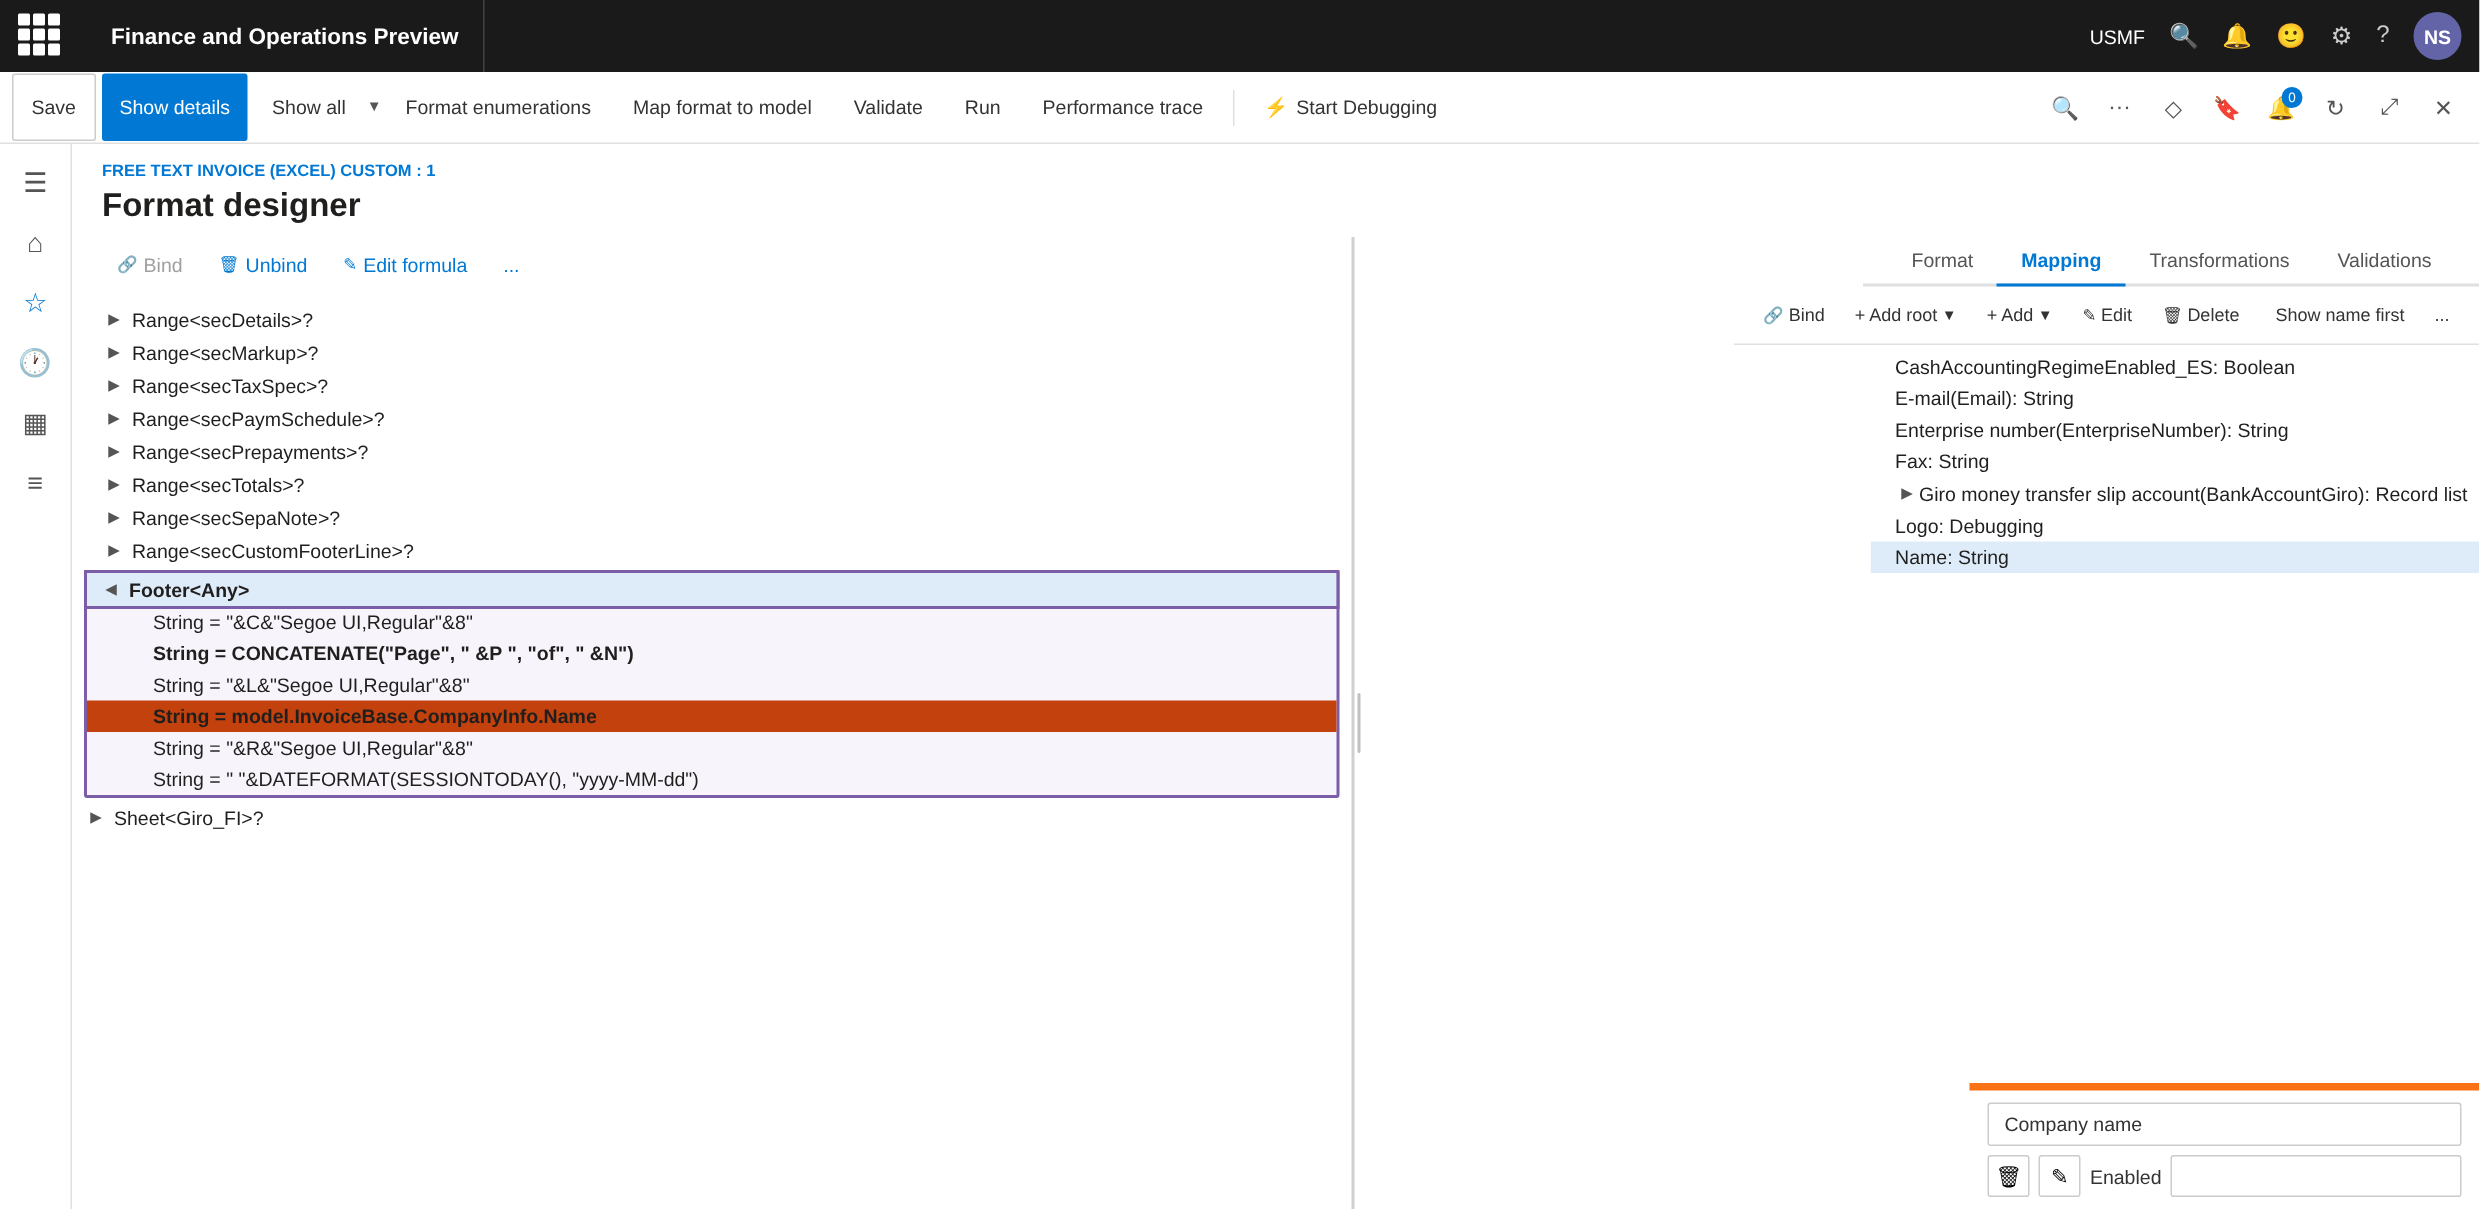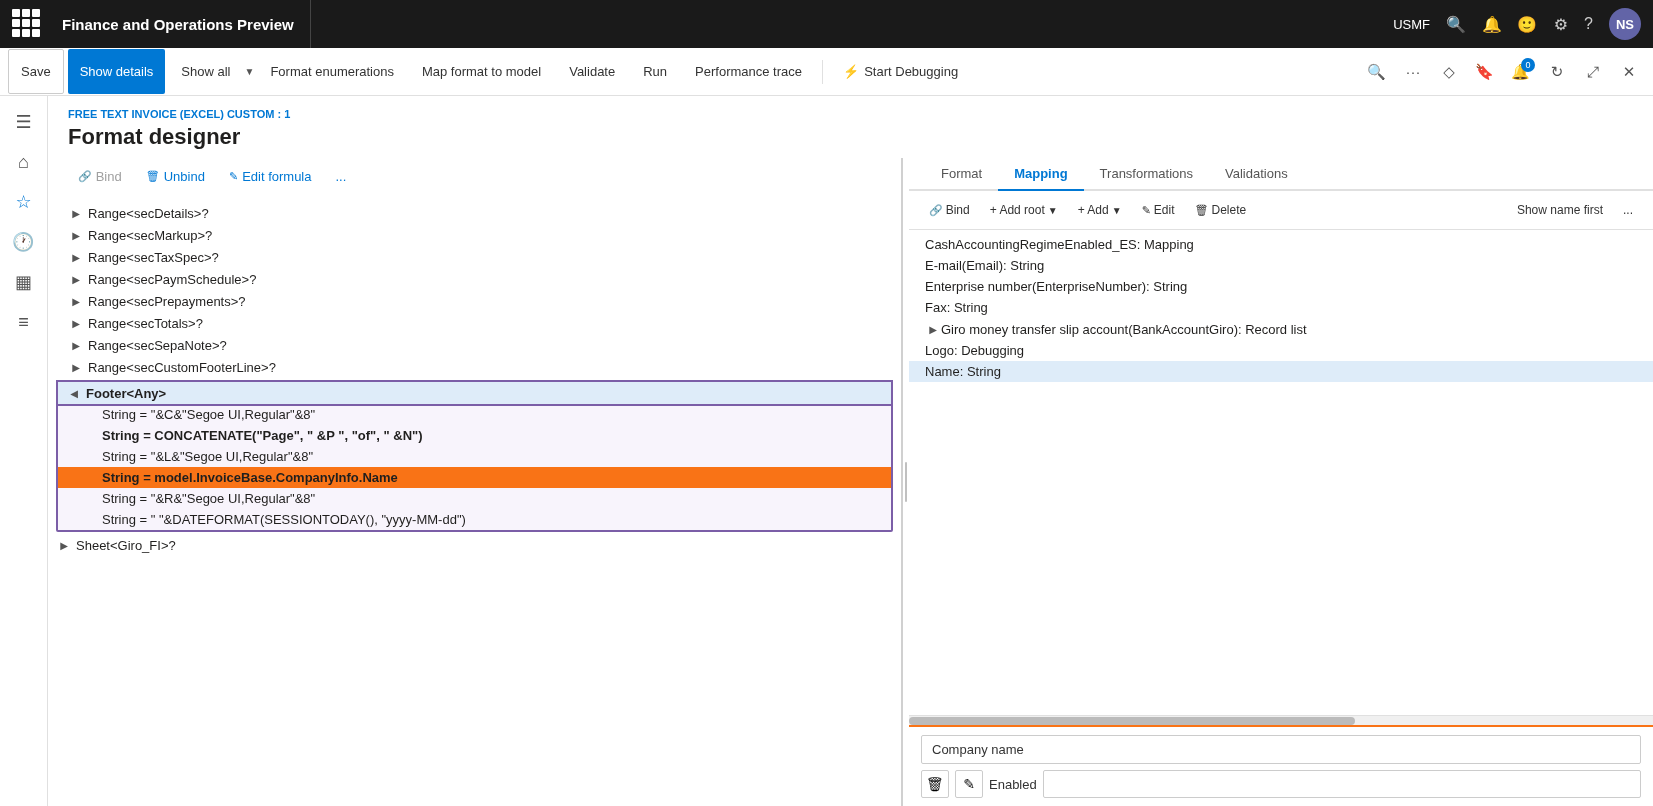--- a/index.html
+++ b/index.html
@@ -5,21 +5,21 @@
     * { box-sizing: border-box; margin: 0; padding: 0; }
     body { font-family: 'Segoe UI', sans-serif; font-size: 13px; background: #fff; overflow: hidden; }
 
     
     .top-bar {
       height: 48px;
       background: #1a1a1a;
       display: flex;
       align-items: center;
       padding: 0 12px;
-      gap: 4px;
+      gap: 16px;
       color: #fff;
     }
     .top-bar-grid {
       width: 30px; height: 30px;
       display: grid; grid-template-columns: repeat(3,8px); grid-template-rows: repeat(3,8px);
       gap: 2px; cursor: pointer;
     }
     .top-bar-grid span { background: #fff; border-radius: 1px; }
     .top-bar-title {
       font-size: 15px; font-weight: 600; color: #fff;
@@ -95,42 +95,42 @@
     .action-btn.disabled { color: #a0a0a0; cursor: default; }
 
     
     .split-panel { flex: 1; display: flex; overflow: hidden; }
 
     
     .format-tree { flex: 0 0 855px; display: flex; flex-direction: column; border-right: 2px solid #d0d0d0; overflow: hidden; }
     .tree-scroll { flex: 1; overflow-y: auto; padding: 4px 0; }
 
     
-    .mapping-panel { flex: 1; display: flex; flex-direction: column; overflow: hidden; }
+    .mapping-panel { flex: 1; display: flex; flex-direction: column; overflow: hidden; align-items: flex-end; }
     .mapping-tabs { display: flex; border-bottom: 2px solid #e0e0e0; padding: 0 16px; gap: 0; }
     .mapping-tab { padding: 8px 16px; font-size: 13px; cursor: pointer; color: #555; border-bottom: 2px solid transparent; margin-bottom: -2px; }
     .mapping-tab.active { color: #0078d4; border-bottom-color: #0078d4; font-weight: 600; }
 
     .mapping-toolbar { display: flex; align-items: center; gap: 4px; padding: 6px 12px; border-bottom: 1px solid #e0e0e0; }
     .map-btn { height: 26px; padding: 0 8px; border: none; background: transparent; cursor: pointer; font-size: 12px; color: #333; display: flex; align-items: center; gap: 3px; border-radius: 2px; }
     .map-btn-spacer { flex: 1; }
 
     .mapping-tree { flex: 1; overflow-y: auto; padding: 4px 0; }
 
     
-    .mapping-detail { border-top: 2px solid #f97316; padding: 8px 12px; }
+    .mapping-detail { border-top: 5px solid #f97316; padding: 8px 12px; }
     .mapping-detail-input { width: 100%; border: 1px solid #ccc; border-radius: 2px; padding: 6px 10px; font-size: 13px; color: #333; }
     .mapping-detail-actions { display: flex; align-items: center; gap: 6px; margin-top: 6px; }
     .detail-action-btn { width: 28px; height: 28px; border: 1px solid #ccc; background: #fff; cursor: pointer; display: flex; align-items: center; justify-content: center; border-radius: 2px; font-size: 14px; }
     .detail-enabled { font-size: 13px; color: #333; }
     .detail-text-input { flex: 1; border: 1px solid #ccc; border-radius: 2px; height: 28px; padding: 0 8px; font-size: 13px; }
 
     
     .tree-item { display: flex; align-items: center; padding: 3px 0 3px 0; cursor: pointer; }
-    .tree-item.selected { background: #f97316; align-items: center; }
+    .tree-item.selected { background: #c2410c; align-items: center; }
     .tree-item.folder-selected { background: #deecf9; outline: 2px solid #7b5ea7; }
     .tree-indent { display: inline-block; }
     .tree-toggle { width: 16px; height: 16px; display: inline-flex; align-items: center; justify-content: center; font-size: 10px; color: #555; cursor: pointer; flex-shrink: 0; }
     .tree-label { font-size: 13px; color: #201f1e; padding: 0 4px; }
     .tree-label.bold { font-weight: 600; }
 
     
     .map-item { display: flex; align-items: center; padding: 3px 8px; cursor: pointer; }
     .map-item.selected { background: #deecf9; }
     .map-label { font-size: 13px; color: #201f1e; }
@@ -382,21 +382,21 @@
             <span>Show name first</span>
           </button>
           <button class="map-btn">
             <span>...</span>
           </button>
         </div>
 
         <div class="mapping-tree">
           <div class="map-item">
             <span class="map-indent" style="width:8px;"></span>
-            <span class="map-label">CashAccountingRegimeEnabled_ES: Mapping</span>
+            <span class="map-label">CashAccountingRegimeEnabled_ES: Boolean</span>
           </div>
           <div class="map-item">
             <span class="map-indent" style="width:8px;"></span>
             <span class="map-label">E-mail(Email): String</span>
           </div>
           <div class="map-item">
             <span class="map-indent" style="width:8px;"></span>
             <span class="map-label">Enterprise number(EnterpriseNumber): String</span>
           </div>
           <div class="map-item">

